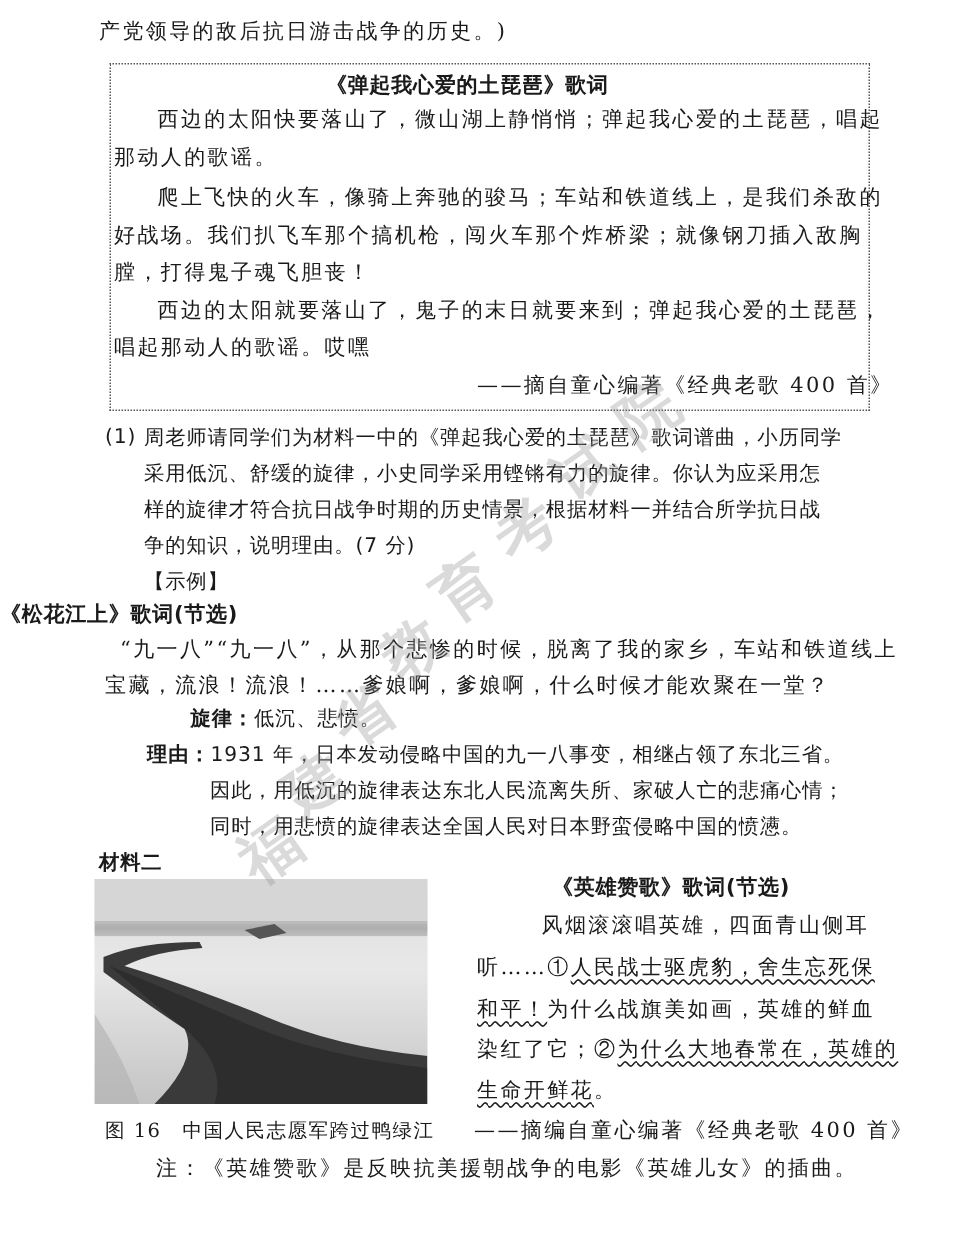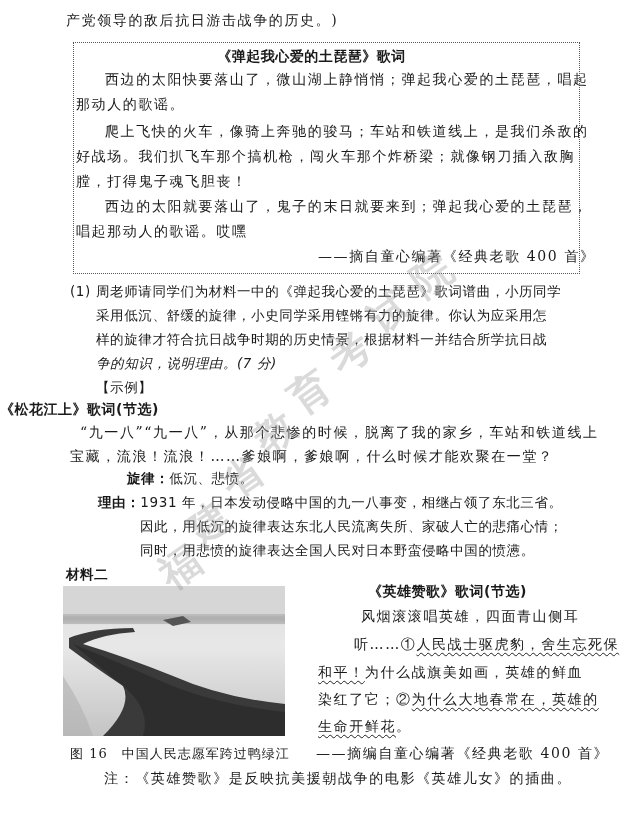--- a/index.html
+++ b/index.html
@@ -49,21 +49,21 @@
 <div class="abs serif" style="left:76px; top:148px;">好战场。我们扒飞车那个搞机枪，闯火车那个炸桥梁；就像钢刀插入敌胸</div>
 <div class="abs serif" style="left:76px; top:173px;">膛，打得鬼子魂飞胆丧！</div>
 <div class="abs serif" style="left:105px; top:198px;">西边的太阳就要落山了，鬼子的末日就要来到；弹起我心爱的土琵琶，</div>
 <div class="abs serif" style="left:76px; top:223px;">唱起那动人的歌谣。哎嘿</div>
 <div class="abs serif" style="left:318px; top:248px;">——摘自童心编著《经典老歌 400 首》</div>
 
 <div class="abs sans" style="left:70px; top:283px;">(1)</div>
 <div class="abs sans" style="left:96px; top:283px;">周老师请同学们为材料一中的《弹起我心爱的土琵琶》歌词谱曲，小历同学</div>
 <div class="abs sans" style="left:96px; top:307px;">采用低沉、舒缓的旋律，小史同学采用铿锵有力的旋律。你认为应采用怎</div>
 <div class="abs sans" style="left:96px; top:331px;">样的旋律才符合抗日战争时期的历史情景，根据材料一并结合所学抗日战</div>
-<div class="abs sans" style="left:96px; top:355px;font-style:italic;">争的知识，说明理由。(7 分)</div>
+<div class="abs sans" style="left:96px; top:355px;">争的知识，说明理由。(7 分)</div>
 <div class="abs sans" style="left:96px; top:379px;">【示例】</div>
 
 <div class="abs title" style="left:0; width:641px; top:401px;">《松花江上》歌词(节选)</div>
 <div class="abs serif" style="left:80px; top:424px;">“九一八”“九一八”，从那个悲惨的时候，脱离了我的家乡，车站和铁道线上</div>
 <div class="abs serif" style="left:70px; top:448px;">宝藏，流浪！流浪！……爹娘啊，爹娘啊，什么时候才能欢聚在一堂？</div>
 <div class="abs sans" style="left:98px; top:470px;margin-left:29px;">
   <span class="bold">旋律：</span><span>低沉、悲愤。</span>
 </div>
 <div class="abs sans" style="left:98px; top:494px;text-align:right;">
   <span class="bold">理由：</span><span>1931 年，日本发动侵略中国的九一八事变，相继占领了东北三省。</span>
@@ -80,21 +80,21 @@
     <path d="M100 34 L120 30 L128 36 L110 40 Z" fill="#555"></path>
     <path d="M6 52 Q30 42 70 42 L72 46 Q40 48 20 58 Q60 70 110 90 Q160 112 222 118 L222 150 L40 150 Q70 120 60 100 Q30 80 6 62 Z" fill="#3a3a3a"></path>
     <path d="M10 58 Q50 74 100 96 Q150 118 222 126 L222 150 L80 150 Q90 120 50 92 Z" fill="#2a2a2a" opacity="0.8"></path>
     <path d="M0 90 Q20 120 30 150 L0 150 Z" fill="#b0b0b0" opacity="0.6"></path>
   </svg>
 </div>
 <div class="abs serif" style="left:70px; top:745px; font-size:13px; letter-spacing:1px;">图 16　中国人民志愿军跨过鸭绿江</div>
 
 <div class="abs title" style="left:368px; top:583px;">《英雄赞歌》歌词(节选)</div>
 <div class="abs serif" style="left:361px; top:608px;">风烟滚滚唱英雄，四面青山侧耳</div>
-<div class="abs serif" style="left:318px; top:636px;margin-left:36px;">
+<div class="abs serif" style="left:318px; top:636px;">
   <span>听……</span><span>①</span><span class="wavy">人民战士驱虎豹，舍生忘死保</span>
 </div>
 <div class="abs serif" style="left:318px; top:664px;">
   <span class="wavy">和平！</span><span>为什么战旗美如画，英雄的鲜血</span>
 </div>
 <div class="abs serif" style="left:318px; top:691px;">
   <span>染红了它；</span><span>②</span><span class="wavy">为什么大地春常在，英雄的</span>
 </div>
 <div class="abs serif" style="left:318px; top:718px;">
   <span class="wavy">生命开鲜花</span><span>。</span>

